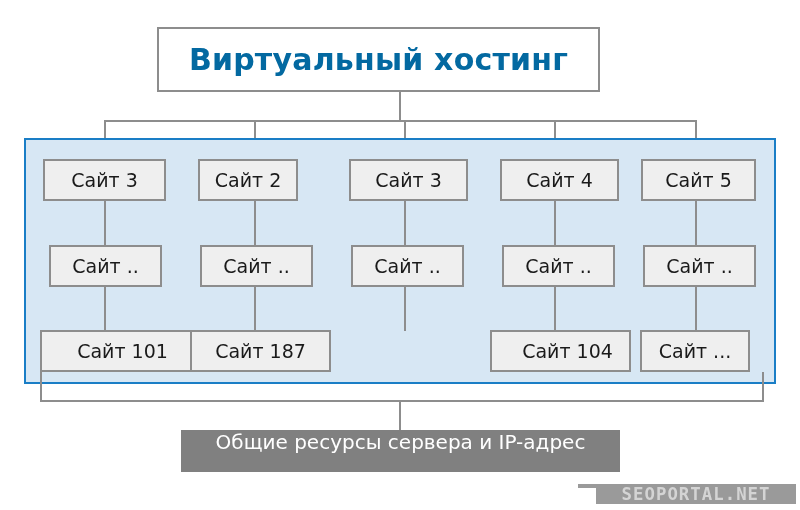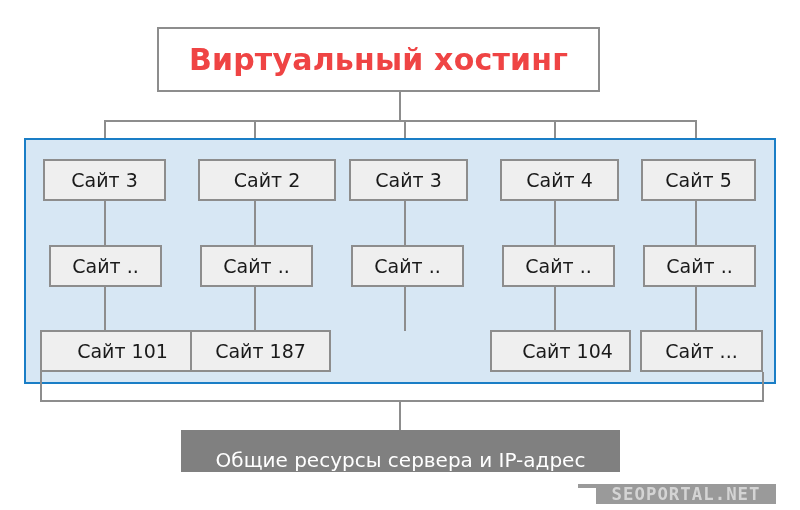--- a/index.html
+++ b/index.html
@@ -28,21 +28,21 @@
     border: 2px solid #8d8d8d;
     background: #ffffff;
     box-sizing: border-box;
     display: flex;
     align-items: center;
     justify-content: center;
   }
   .title-text {
     font-size: 30px;
     font-weight: bold;
-    color: #ef4444;
+    color: #0369a1;
     letter-spacing: 0.2px;
     white-space: nowrap;
   }
 
   
   .line-v, .line-h {
     position: absolute;
     background: #8d8d8d;
   }
   .line-v { width: 2px; }
@@ -79,35 +79,35 @@
 
   
   .bottom-bar {
     position: absolute;
     left: 181px;
     top: 430px;
     width: 439px;
     height: 42px;
     background: #808080;
     display: flex;
-    align-items: flex-end;
+    align-items: flex-start;
     justify-content: center;
   }
   .bottom-bar span {
     font-size: 20px;
     color: #ffffff;
     white-space: nowrap;
   }
 
   
   .watermark {
     position: absolute;
     left: 596px;
     top: 484px;
-    width: 180px;
+    width: 200px;
     height: 20px;
     background: #9a9a9a;
     display: flex;
     align-items: center;
     justify-content: center;
   }
   .watermark span {
     font-family: "DejaVu Sans Mono", "Liberation Mono", monospace;
     font-size: 17px;
     font-weight: bold;
@@ -154,21 +154,21 @@
 
   <div class="line-v" style="left:104px; top:287px; height:44px;"></div>
   <div class="line-v" style="left:254px; top:287px; height:44px;"></div>
   <div class="line-v" style="left:404px; top:287px; height:44px;"></div>
   <div class="line-v" style="left:554px; top:287px; height:44px;"></div>
   <div class="line-v" style="left:695px; top:287px; height:44px;"></div>
 
   <div class="site-box" style="left:43px; top:159px; width:123px;">
     <span>Сайт 3</span>
   </div>
-  <div class="site-box" style="left:198px; top:159px; width:138px;">
+  <div class="site-box" style="left:198px; top:159px; width:100px;">
     <span>Сайт 2</span>
   </div>
   <div class="site-box" style="left:349px; top:159px; width:119px;">
     <span>Сайт 3</span>
   </div>
   <div class="site-box" style="left:500px; top:159px; width:119px;">
     <span>Сайт 4</span>
   </div>
   <div class="site-box" style="left:641px; top:159px; width:115px;">
     <span>Сайт 5</span>
@@ -192,21 +192,21 @@
 
   <div class="site-box" style="left:40px; top:330px; width:165px;">
     <span>Сайт 101</span>
   </div>
   <div class="site-box" style="left:190px; top:330px; width:141px;">
     <span>Сайт 187</span>
   </div>
   <div class="site-box" style="left:490px; top:330px; width:141px;padding-left:14px;">
     <span>Сайт 104</span>
   </div>
-  <div class="site-box" style="left:640px; top:330px; width:123px;text-align:right;">
+  <div class="site-box" style="left:640px; top:330px; width:110px;text-align:right;">
     <span>Сайт ...</span>
   </div>
 
   <div class="line-v" style="left:40px; top:372px; height:30px;"></div>
   <div class="line-v" style="left:762px; top:372px; height:30px;"></div>
   <div class="line-h" style="left:40px; top:400px; width:724px;"></div>
   <div class="line-v" style="left:399px; top:400px; height:30px;"></div>
 
   <div class="bottom-bar">
     <span>Общие ресурсы сервера и IP-адрес</span>

